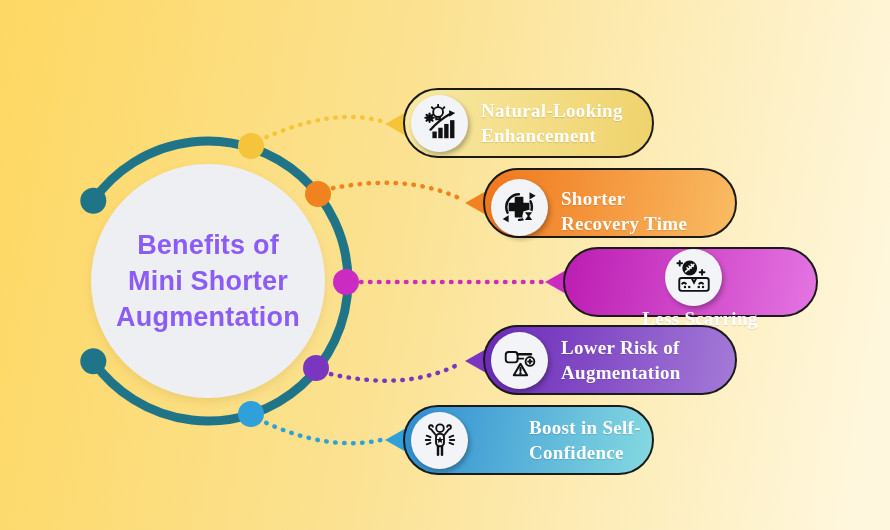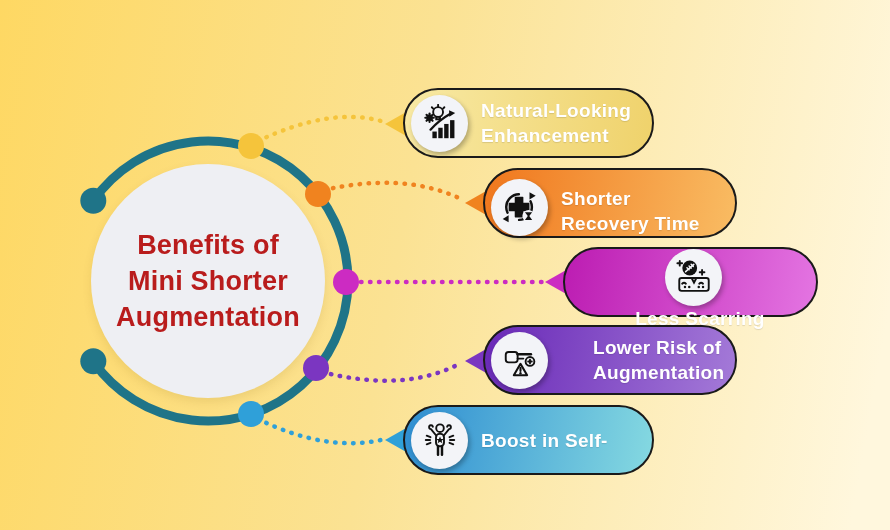--- a/index.html
+++ b/index.html
@@ -10,40 +10,40 @@
   }
   .canvas{position:relative;width:890px;height:530px;}
   svg.overlay{position:absolute;left:0;top:0;}
   .center-circle{
     position:absolute;left:91px;top:164px;width:234px;height:234px;
     background:#EEEFF3;border-radius:50%;
     display:flex;flex-direction:column;align-items:center;justify-content:center;
     box-shadow:0 4px 10px rgba(120,90,10,0.12);
   }
   .center-circle .line{
-    font-size:27px;line-height:36px;font-weight:700;color:#b91c1c;
+    font-size:27px;line-height:36px;font-weight:700;color:#8b5cf6;
     letter-spacing:0.2px;white-space:nowrap;
   }
   .pill{
     position:absolute;height:70px;border:2px solid #1A1A1A;border-radius:36px;
     display:flex;align-items:center;padding-left:6px;box-sizing:border-box;
   }
   .pill-1{left:403px;top:88px;width:251px;}
   .pill-2{left:483px;top:168px;width:254px;align-items:flex-end;}
   .pill-3{left:563px;top:247px;width:255px;flex-direction:column;}
-  .pill-4{left:483px;top:325px;width:254px;gap:32px;}
+  .pill-4{left:483px;top:325px;width:254px;}
   .pill-5{left:403px;top:405px;width:251px;}
   .icon-circle{
     width:57px;height:57px;border-radius:50%;background:#F3F4F8;flex:0 0 auto;
     display:flex;align-items:center;justify-content:center;
     box-shadow:2px 3px 5px rgba(0,0,0,0.28);
   }
   .pill-label{
     margin-left:13px;color:#FFFFFF;font-weight:700;font-size:19px;line-height:25px;
-    letter-spacing:0.3px;text-shadow:0 1px 1px rgba(0,0,0,0.12);
+    letter-spacing:0.3px;text-shadow:0 1px 1px rgba(0,0,0,0.12);font-family:Liberation Serif, serif;
   }
   .pill-label div{white-space:nowrap;}
 </style>
 </head>
 <body style="background: linear-gradient(100deg, rgb(254, 216, 99) 0%, rgb(251, 226, 147) 45%, rgb(255, 247, 221) 96%);">
 
 <div class="canvas">
 
   <svg class="overlay" width="890" height="530" viewBox="0 0 890 530">
 
@@ -178,21 +178,21 @@
         <line x1="20.5" y1="28.2" x2="20.5" y2="31.6" stroke="#111" stroke-width="2.2" stroke-linecap="round"></line>
         <circle cx="20.5" cy="34" r="1.25" fill="#111"></circle>
       </svg>
     </div>
     <div class="pill-label">
       <div>Lower Risk of</div>
       <div>Augmentation</div>
     </div>
   </div>
 
-  <div class="pill pill-5" style="background: linear-gradient(100deg, rgb(46, 141, 209), rgb(133, 217, 225));">
+  <div class="pill pill-5" style="background: linear-gradient(100deg, rgb(46, 141, 209), rgb(133, 217, 225)); gap: 48px;">
     <div class="icon-circle">
       <svg width="38" height="38" viewBox="0 0 40 40">
         <g stroke="#111" stroke-width="2" fill="none" stroke-linecap="round" stroke-linejoin="round">
           <circle cx="20" cy="7.5" r="4"></circle>
           <rect x="15.8" y="13.5" width="8.4" height="13" rx="3.5"></rect>
           <path d="M16.2 15.5 L10.5 8.5 a2 2 0 1 1 2 -2.4"></path>
           <path d="M23.8 15.5 L29.5 8.5 a2 2 0 1 0 -2 -2.4"></path>
           <line x1="17.9" y1="26.5" x2="17.9" y2="35.5" stroke-width="2.6"></line>
           <line x1="22.1" y1="26.5" x2="22.1" y2="35.5" stroke-width="2.6"></line>
           <line x1="6" y1="15.5" x2="10" y2="17"></line>
@@ -200,16 +200,17 @@
           <line x1="6" y1="24.5" x2="10" y2="23"></line>
           <line x1="34" y1="15.5" x2="30" y2="17"></line>
           <line x1="35" y1="20" x2="30.5" y2="20"></line>
           <line x1="34" y1="24.5" x2="30" y2="23"></line>
         </g>
         <polygon points="20,16.2 21.1,18.9 24,18.9 21.7,20.7 22.5,23.5 20,21.8 17.5,23.5 18.3,20.7 16,18.9 18.9,18.9" fill="#111"></polygon>
       </svg>
     </div>
     <div class="pill-label">
       <div>Boost in Self-</div>
+      <div>Confidence</div>
     </div>
   </div>
 
 </div>
 
 </body></html>

